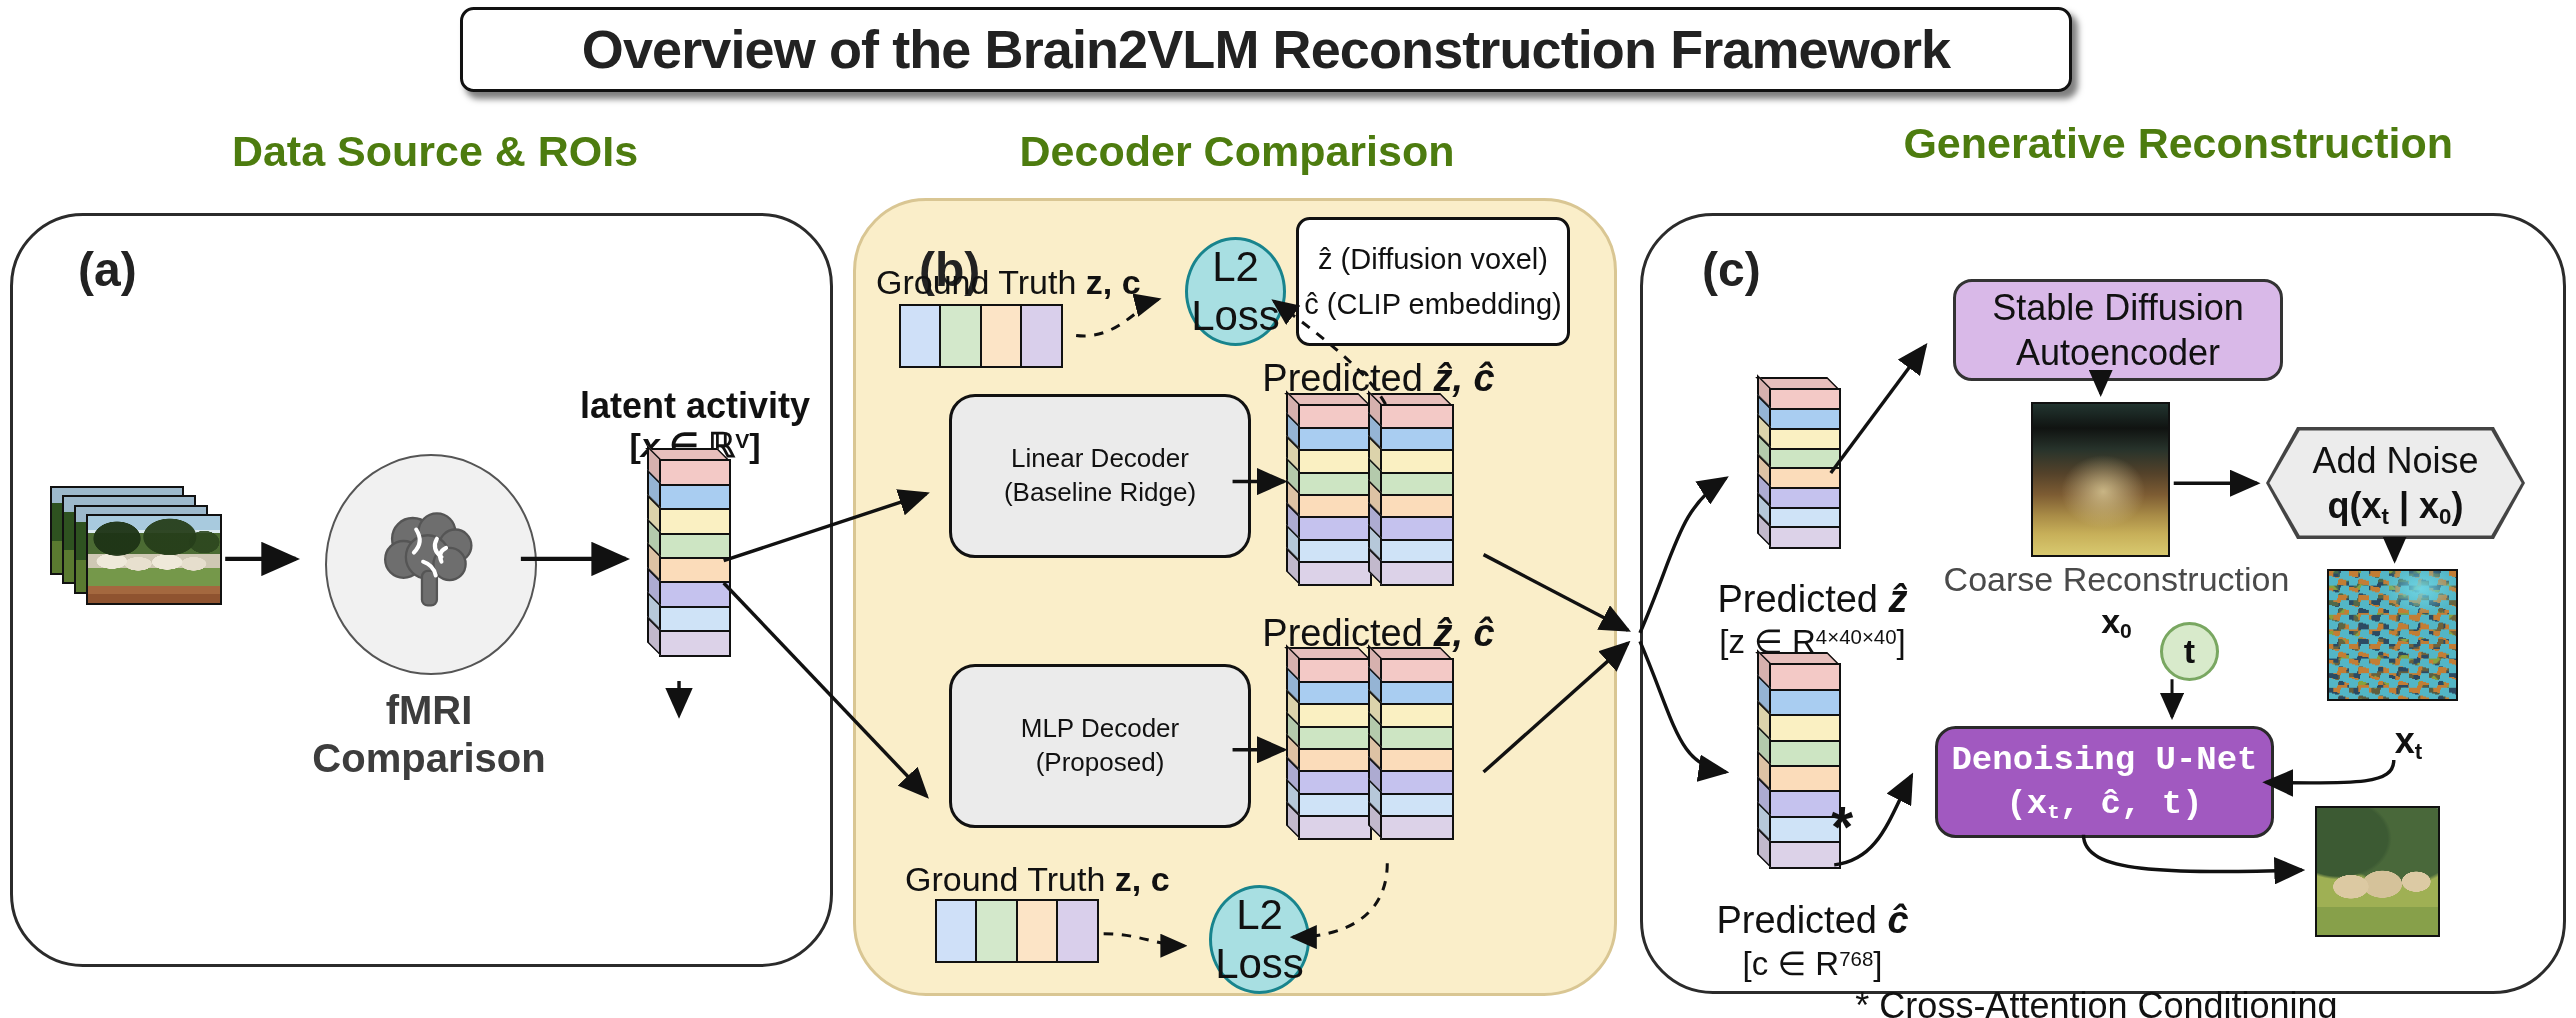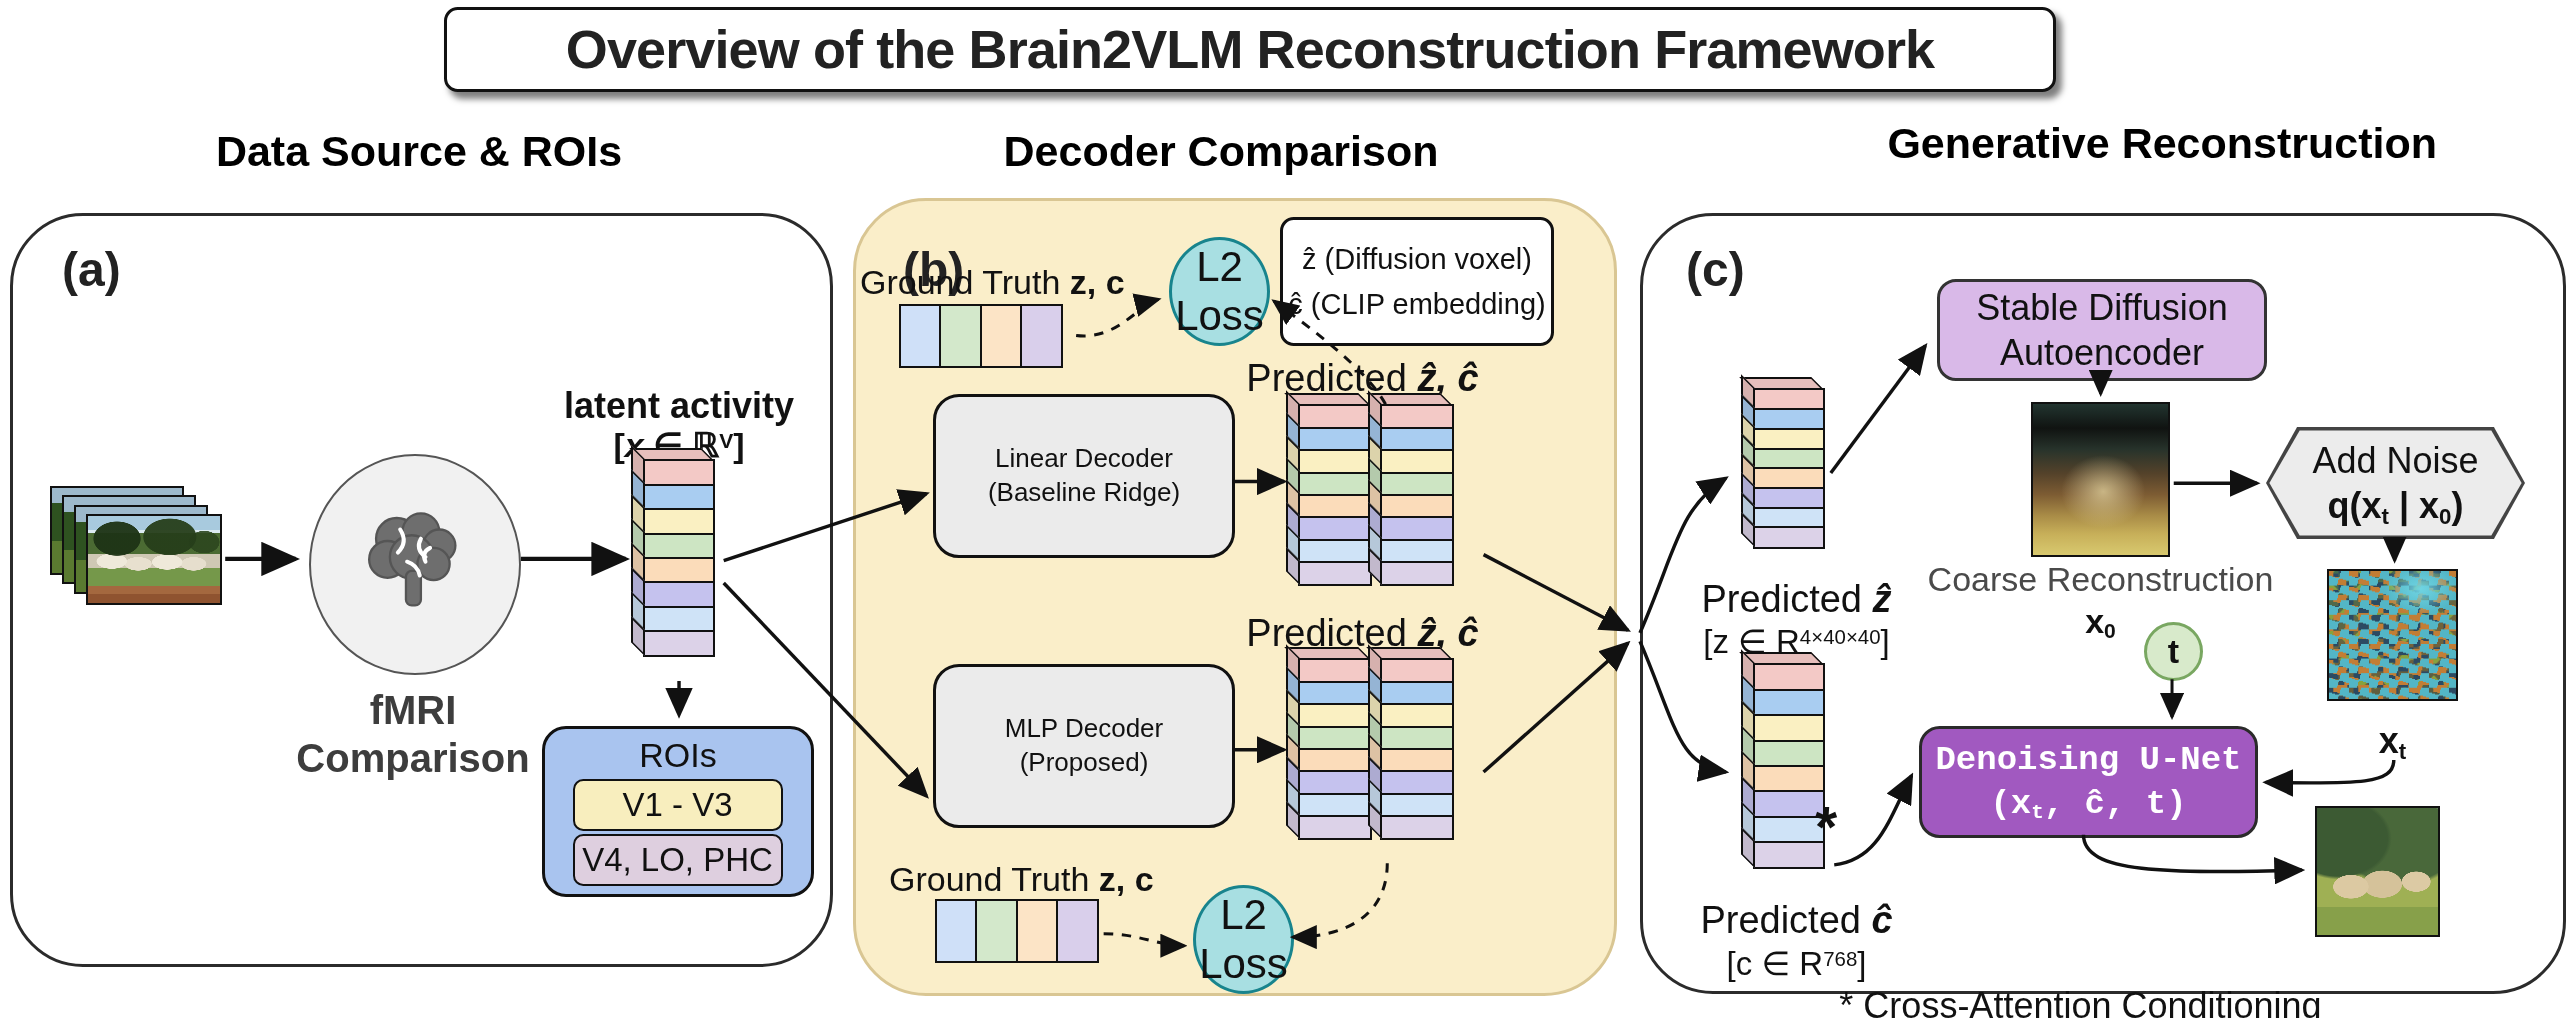--- a/index.html
+++ b/index.html
@@ -1,31 +1,31 @@
 <!DOCTYPE html>
 <html style="font-size:13.8px"><head>
 <meta charset="utf-8">
 <style>
   html,body{margin:0;padding:0;background:#fff;}
   #canvas{position:relative;width:2576px;height:1019px;background:#fff;overflow:hidden;
           font-family:"Liberation Sans",sans-serif;color:#111;}
-  .abs{position:absolute;}
+  .abs{position:absolute;margin-left:16px;}
   .ctr{text-align:center;}
   .b{font-weight:bold;}
   .bi{font-weight:bold;font-style:italic;}
   .sup{font-size:62%;position:relative;top:-0.45em;}
   .sub{font-size:62%;position:relative;top:0.25em;}
 
   
   #title-box{left:444px;top:6.9px;width:1606px;height:79px;background:#fff;border:3.4px solid #111;
              border-radius:13.8px;box-shadow:5.2px 6.9px 6px rgba(0,0,0,.5);
              display:flex;align-items:center;justify-content:center;
              font-size:54px;font-weight:bold;letter-spacing:-0.9px;color:#222;}
 
-  .hd{font-size:43px;font-weight:bold;color:#000000;text-align:center;}
+  .hd{font-size:43px;font-weight:bold;color:#4d7c0f;text-align:center;}
   .tag{font-size:48px;font-weight:bold;color:#222;}
 
   .panel{position:absolute;border:3.4px solid #2b2b2b;border-radius:73px;background:#fff;}
   #panel-b{background:#faeec9;border-color:#d9c693;}
 
   
   .stack{position:relative;width:72px;}
   .stack.abs{position:absolute;}
   .stack2{position:absolute;display:flex;gap:7.7px;}
   .stack2 .stack{width:74px;}
@@ -156,25 +156,20 @@
       <div class="blk" style="background: rgb(243, 201, 198);"></div>
       <div class="blk" style="background: rgb(169, 205, 241);"></div>
       <div class="blk" style="background: rgb(250, 240, 194);"></div>
       <div class="blk" style="background: rgb(205, 229, 195);"></div>
       <div class="blk" style="background: rgb(251, 220, 186);"></div>
       <div class="blk" style="background: rgb(197, 194, 238);"></div>
       <div class="blk" style="background: rgb(207, 227, 247);"></div>
       <div class="blk" style="background: rgb(220, 210, 232);"></div>
     </div>
 
-  <div id="rois-box" class="abs" style="left:542px;top:726px;width:266px;height:165px;">
-    <div class="abs ctr" style="left:0;top:6.9px;width:100%;font-size:34px;">ROIs</div>
-    <div class="roi-row" style="left:27.5px;top:50px;width:206px;height:48px;background:#f8eebe;">V1 - V3</div>
-    <div class="roi-row" style="left:27.5px;top:105px;width:206px;height:48px;background:#decfdf;">V4, LO, PHC</div>
-  </div>
 
   <div class="abs" style="left:860px;top:263px;font-size:34px;">
     <span>Ground Truth </span><span class="b">z, c</span>
   </div>
   <div class="strip" style="left:899px;top:304px;">
       <div class="sq" style="background: rgb(207, 224, 248);"></div>
       <div class="sq" style="background: rgb(211, 232, 203);"></div>
       <div class="sq" style="background: rgb(252, 228, 198);"></div>
       <div class="sq" style="background: rgb(217, 207, 235);"></div>
     </div>

